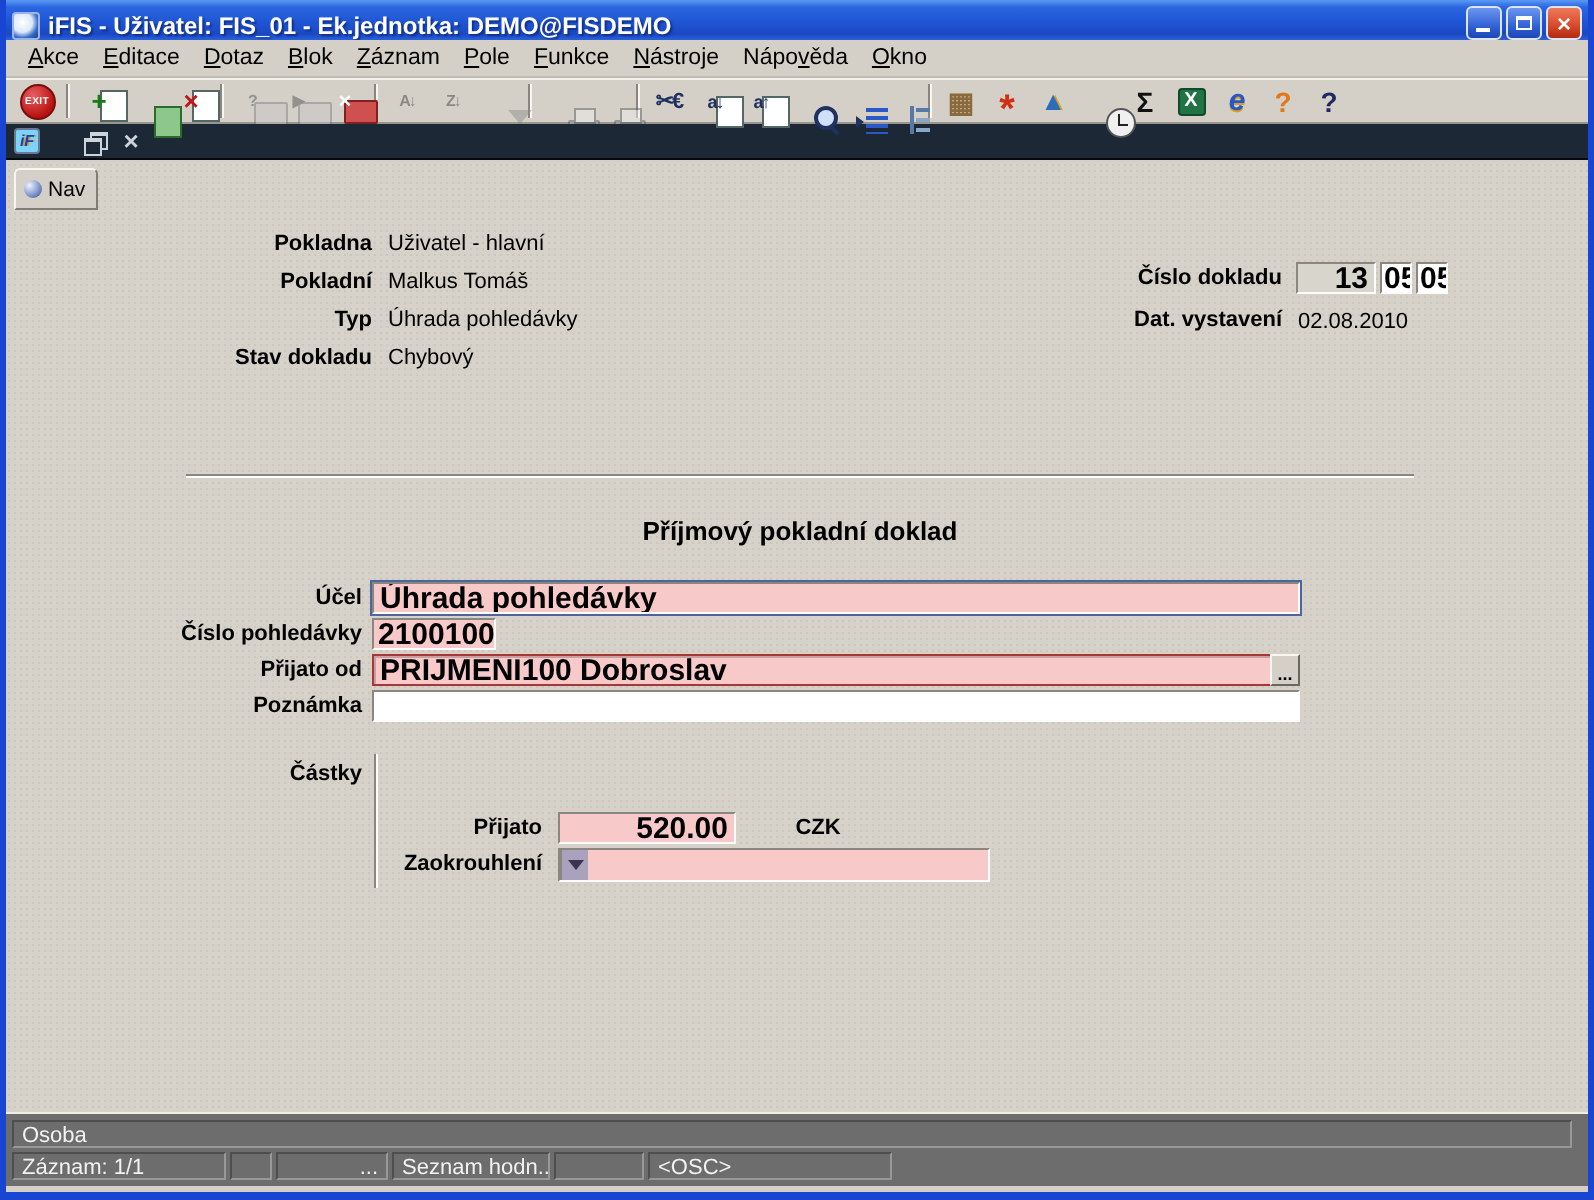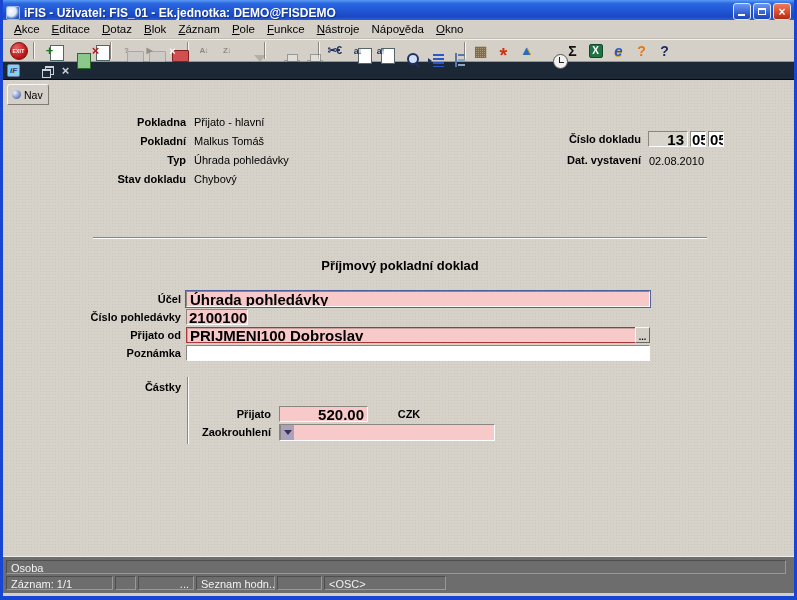--- a/index.html
+++ b/index.html
@@ -290,21 +290,21 @@
   </div>
 
   <div class="content">
 
     <span class="nav-tab">
       <span class="nav-sphere"></span>
       <span>Nav</span>
     </span>
 
     <span class="lbl" style="left:40px;top:35px;width:143px;">Pokladna</span>
-    <span class="val" style="left:191px;top:35px;">Přijato - hlavní</span>
+    <span class="val" style="left:191px;top:35px;">Uživatel - hlavní</span>
     <span class="lbl" style="left:40px;top:54px;width:143px;">Pokladní</span>
     <span class="val" style="left:191px;top:54px;">Malkus Tomáš</span>
     <span class="lbl" style="left:40px;top:73px;width:143px;">Typ</span>
     <span class="val" style="left:191px;top:73px;">Úhrada pohledávky</span>
     <span class="lbl" style="left:40px;top:92px;width:143px;">Stav dokladu</span>
     <span class="val" style="left:191px;top:92px;">Chybový</span>
 
     <span class="lbl" style="left:520px;top:52px;width:118px;">Číslo dokladu</span>
     <div class="fld gray" style="left:645px;top:50px;width:40px;">13</div>
     <div class="fld white" style="left:687px;top:50px;width:16px;padding:0 1px;">05</div>

